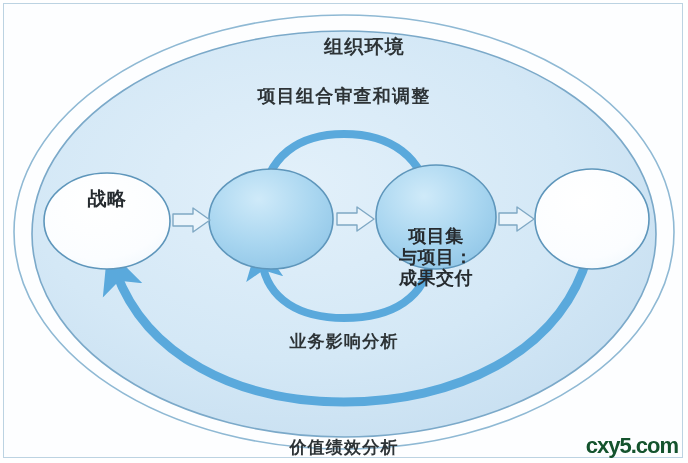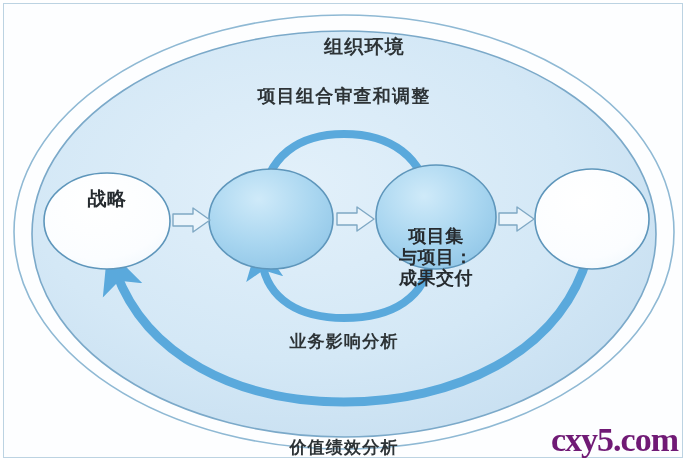--- a/index.html
+++ b/index.html
@@ -73,24 +73,24 @@
     margin-top: 32px;
   }
   #label-n1 { left: 44px;  top: 188px; width: 126px; font-size: 19px; }
   #label-n2 { left: 204px; top: 196px; width: 134px; font-size: 18px; }
   #label-n3 { left: 374px; top: 184px; width: 124px; font-size: 18px; margin-top: 42px; }
   #label-n4 { left: 528px; top: 186px; width: 128px; font-size: 16px; }
   #watermark {
     position: absolute;
     right: 10px;
     bottom: 6px;
-    color: #701a75;
-    font-family: Liberation Serif, serif;
+    color: #14532d;
+    font-family: Liberation Sans, sans-serif;
     font-weight: bold;
-    font-size: 34px;
+    font-size: 22px;
     letter-spacing: -1px;
     line-height: 1;
   }
 </style>
 </head>
 <body>
 
 <div id="canvas">
 
   <div id="frame"></div>

